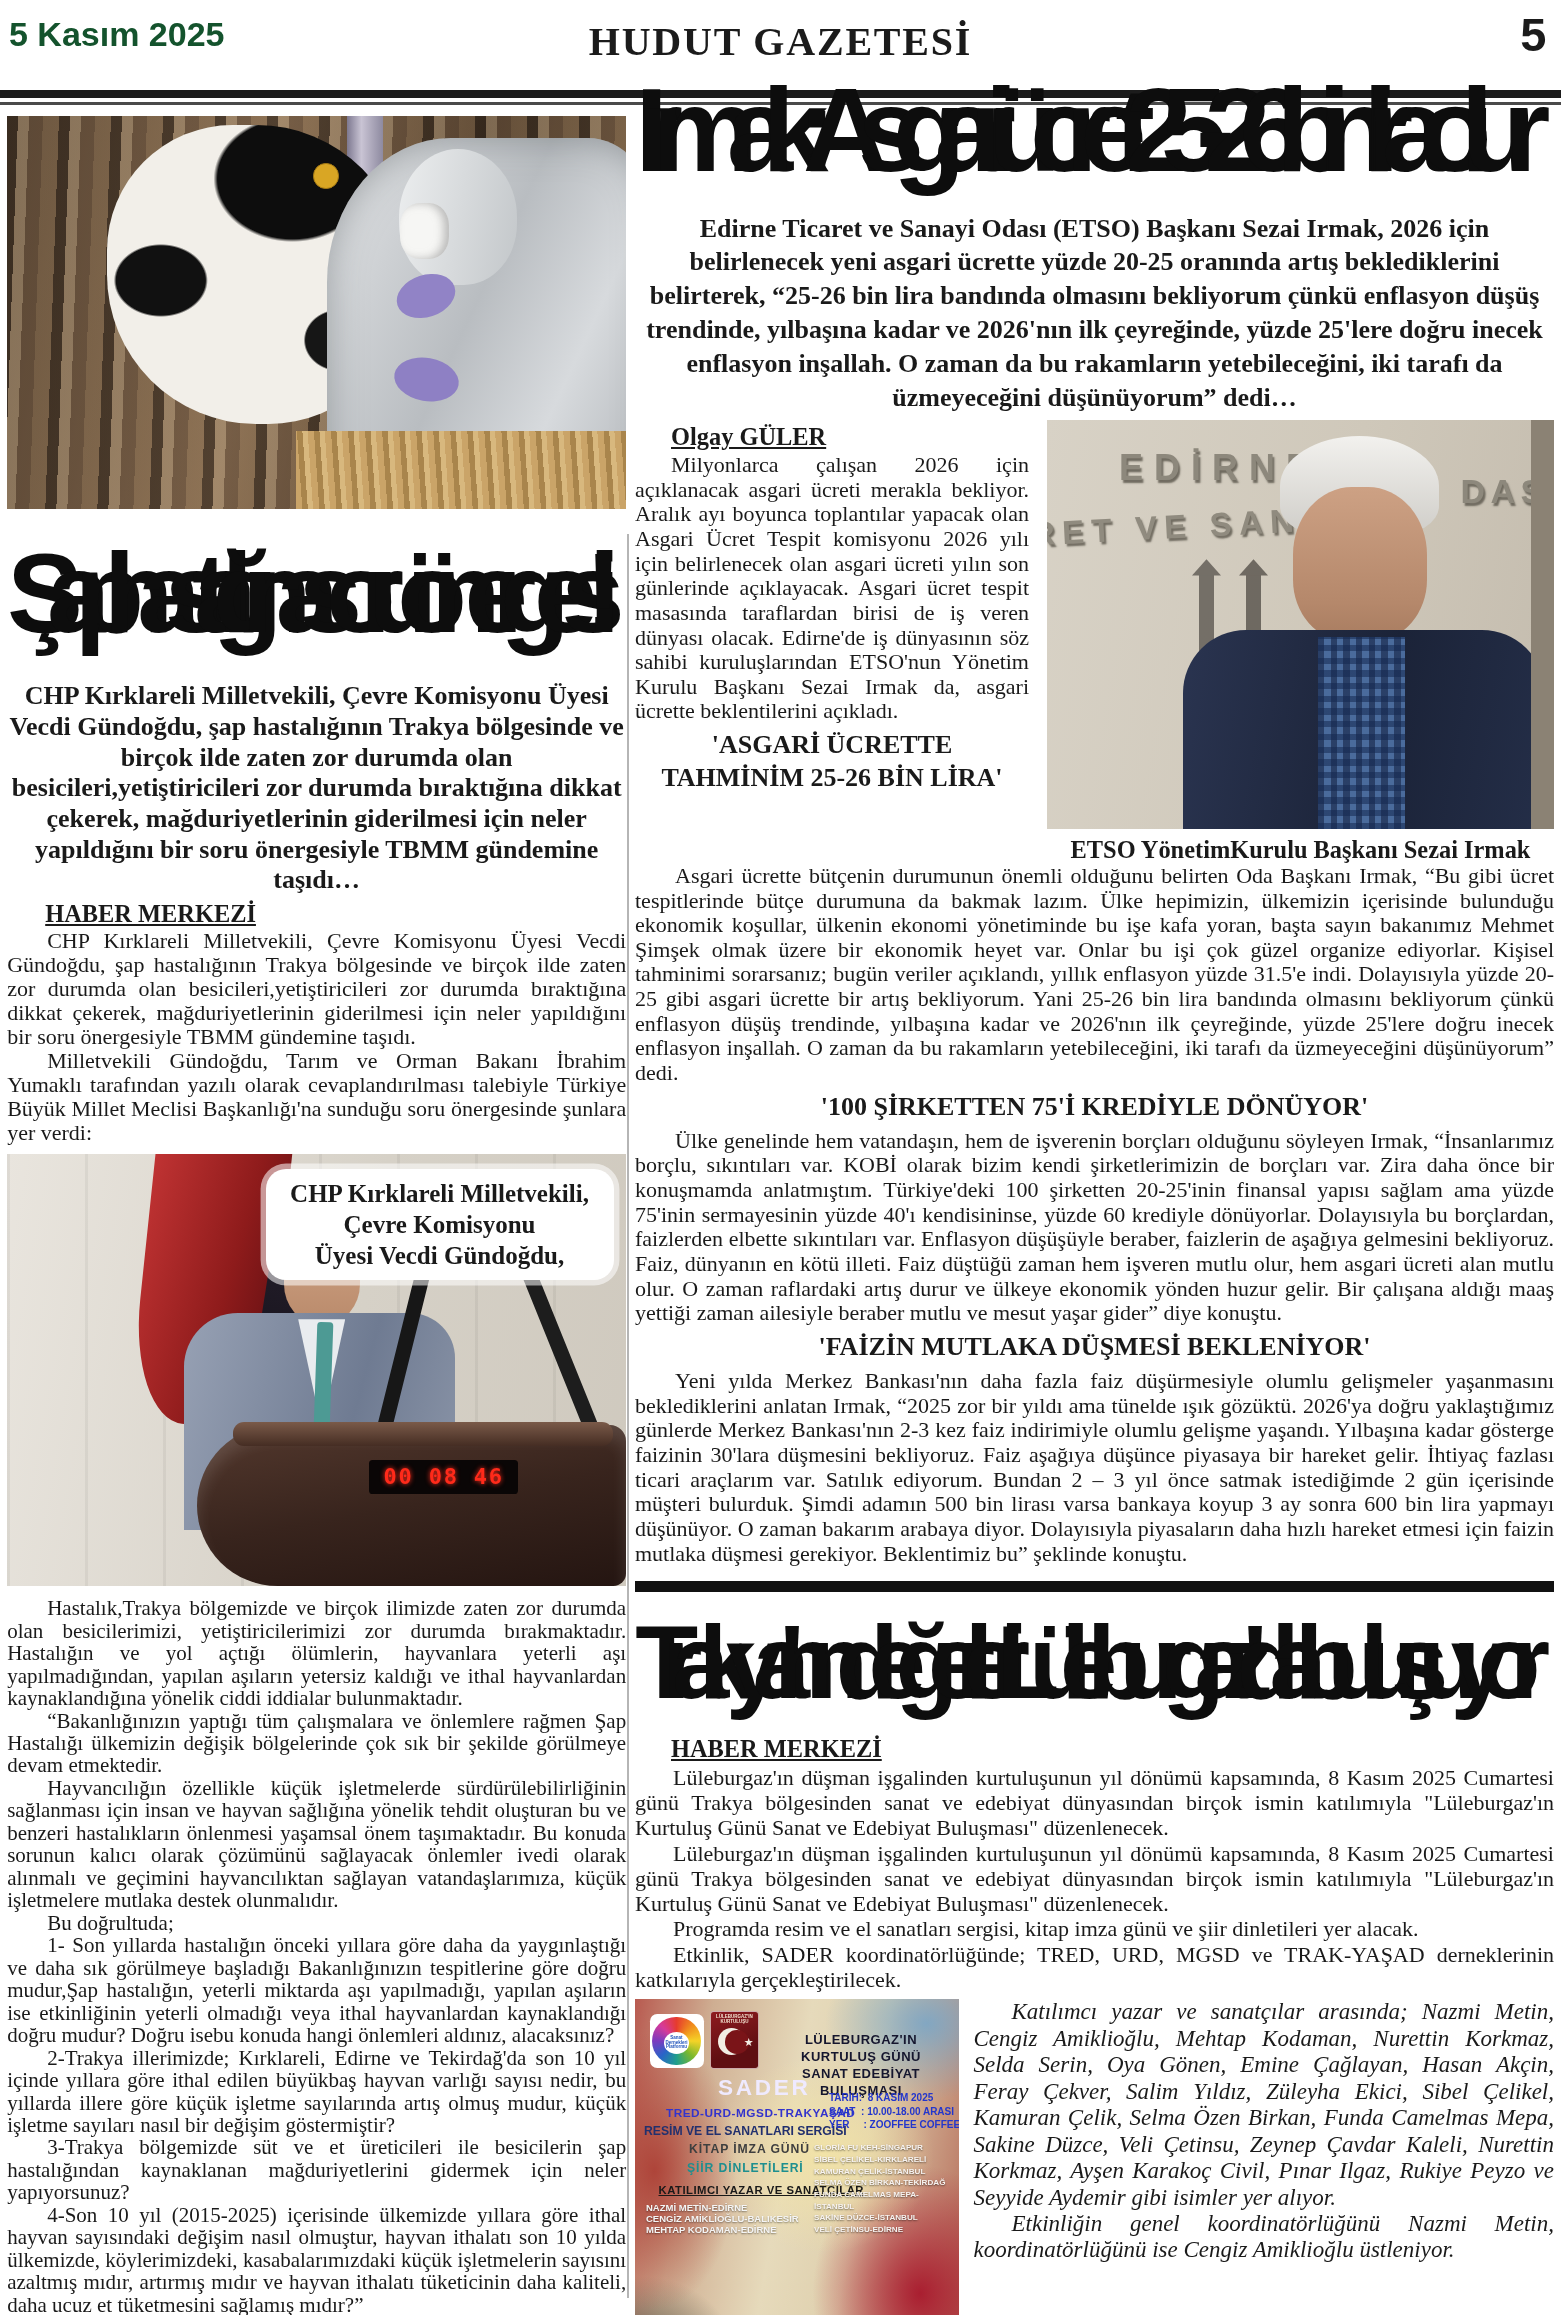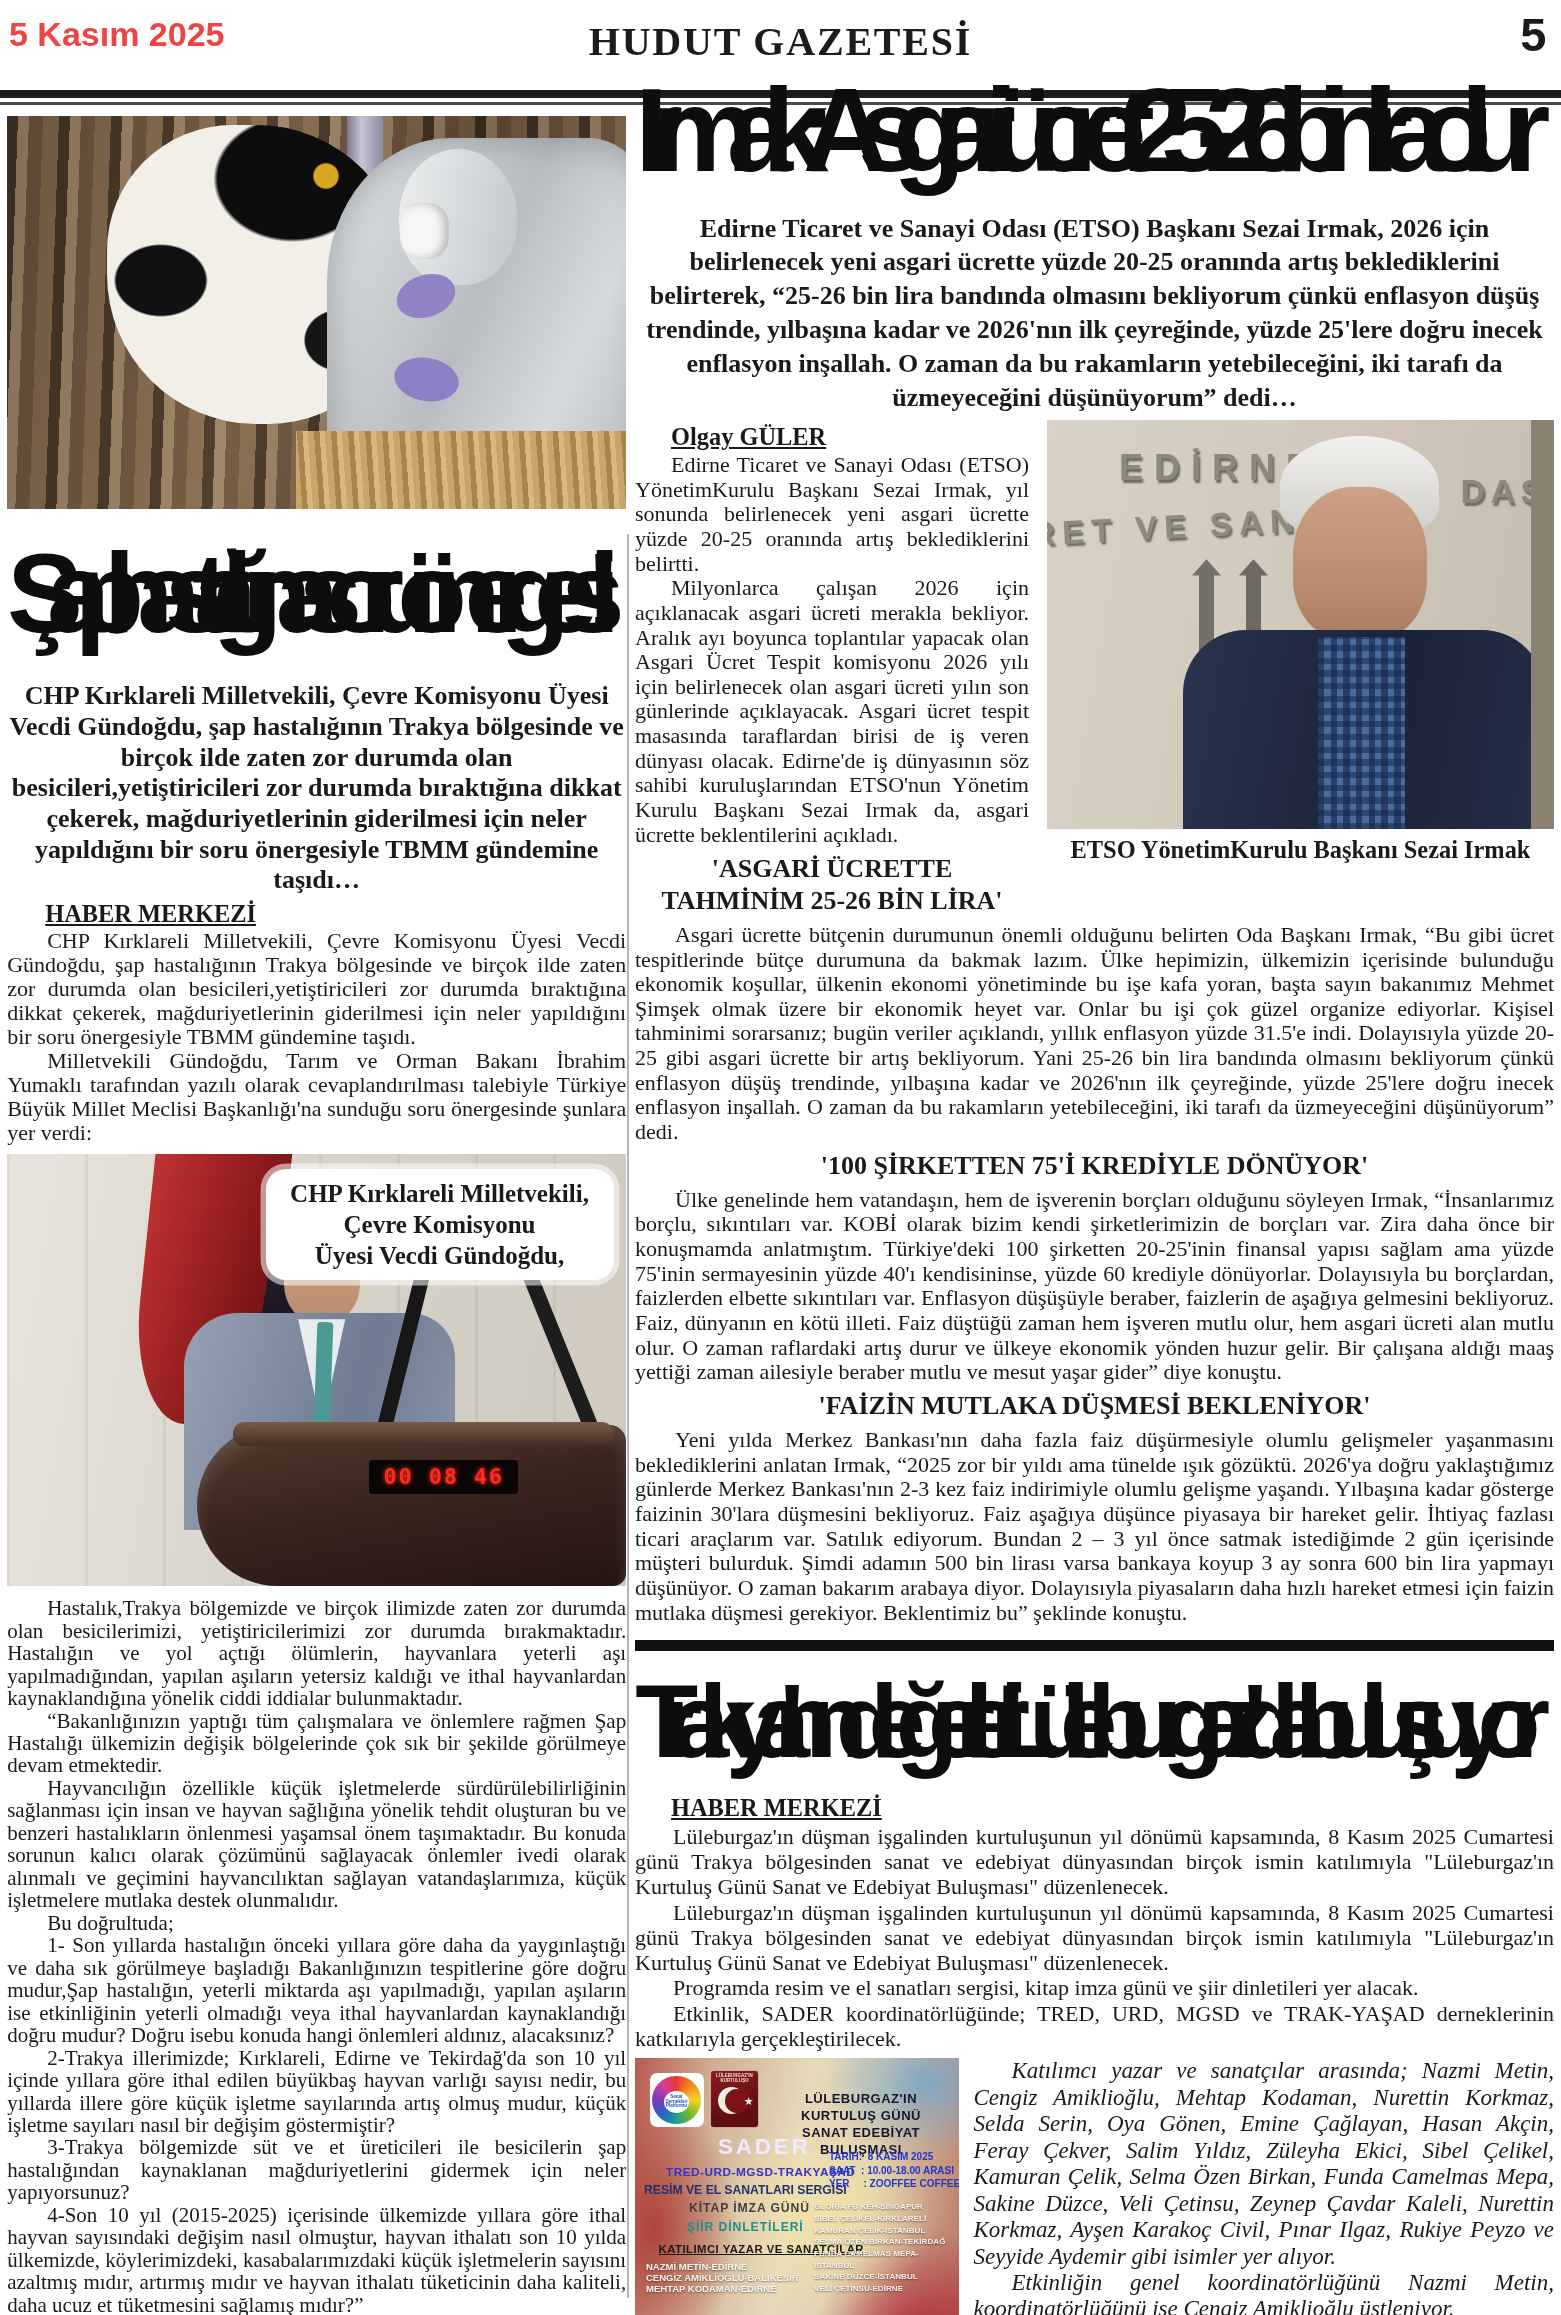--- a/index.html
+++ b/index.html
@@ -1,20 +1,20 @@
 <!DOCTYPE html>
 <html style="font-size:14.5px"><head>
 <meta charset="utf-8">
 <style>
   html,body{margin:0;padding:0;background:#888;}
   .page{position:relative;width:1561px;height:2316px;background:#ffffff;overflow:hidden;
         font-family:"Liberation Serif",serif;color:#1a1a1a;}
   
   .hdr-date{position:absolute;left:9px;top:14.5px;font-family:"Liberation Sans",sans-serif;
-            font-weight:bold;font-size:34px;color:#ef4444;}
+            font-weight:bold;font-size:34px;color:#14532d;}
   .hdr-masthead{position:absolute;left:0;right:0;top:18px;text-align:center;
             font-family:"Liberation Serif",serif;font-weight:bold;font-size:40px;
             letter-spacing:1.8px;color:#1b1b1b;}
   .hdr-pagenum{position:absolute;right:14.5px;top:7.2px;font-family:"Liberation Sans",sans-serif;
             font-weight:bold;font-size:47px;color:#1b1b1b;}
   .hdr-rule{position:absolute;left:0;right:0;top:90px;height:8.1px;background:#1c1c1c;}
   .hdr-rule2{position:absolute;left:0;right:0;top:102px;height:2.7px;background:#4a4a4a;}
   .col-divider{position:absolute;left:627px;top:534px;width:1.8px;height:1764px;background:#b5b5b5;}
 
   
@@ -260,21 +260,20 @@
     <svg width="919" height="152" viewBox="0 0 1016 168">
       <text x="0" y="132" font-size="132" textLength="1012" lengthAdjust="spellingAndGlyphs">Irmak: Asgari ücret 25-26 bin lira olur</text>
     </svg>
 
     <p class="lede irmak-lede">Edirne Ticaret ve Sanayi Odası (ETSO) Başkanı Sezai Irmak, 2026 için belirlenecek yeni asgari ücrette yüzde 20-25 oranında artış beklediklerini belirterek, “25-26 bin lira bandında olmasını bekliyorum çünkü enflasyon düşüş trendinde, yılbaşına kadar ve 2026'nın ilk çeyreğinde, yüzde 25'lere doğru inecek enflasyon inşallah. O zaman da bu rakamların yetebileceğini, iki tarafı da üzmeyeceğini düşünüyorum” dedi…</p>
 
     <div class="two-col">
       <div class="sub-col">
         <div class="byline" style="margin-left:36px;">Olgay GÜLER</div>
         <div>
-            <p class="body just">Edirne Ticaret ve Sanayi Odası (ETSO) YönetimKurulu Başkanı Sezai Irmak, yıl sonunda belirlenecek yeni asgari ücrette yüzde 20-25 oranında artış beklediklerini belirtti.</p>
             <p class="body just">Milyonlarca çalışan 2026 için açıklanacak asgari ücreti merakla bekliyor. Aralık ayı boyunca toplantılar yapacak olan Asgari Ücret Tespit komisyonu 2026 yılı için belirlenecek olan asgari ücreti yılın son günlerinde açıklayacak. Asgari ücret tespit masasında taraflardan birisi de iş veren dünyası olacak. Edirne'de iş dünyasının söz sahibi kuruluşlarından ETSO'nun Yönetim Kurulu Başkanı Sezai Irmak da, asgari ücrette beklentilerini açıkladı.</p>
           </div>
         <div class="subhead">
           <span>'ASGARİ ÜCRETTE</span><br>
           <span>TAHMİNİM 25-26 BİN LİRA'</span>
         </div>
       </div>
       <div class="photo-col">
         <div class="photo ir-photo">
           <div class="ir-letters1">EDİRNE</div>

